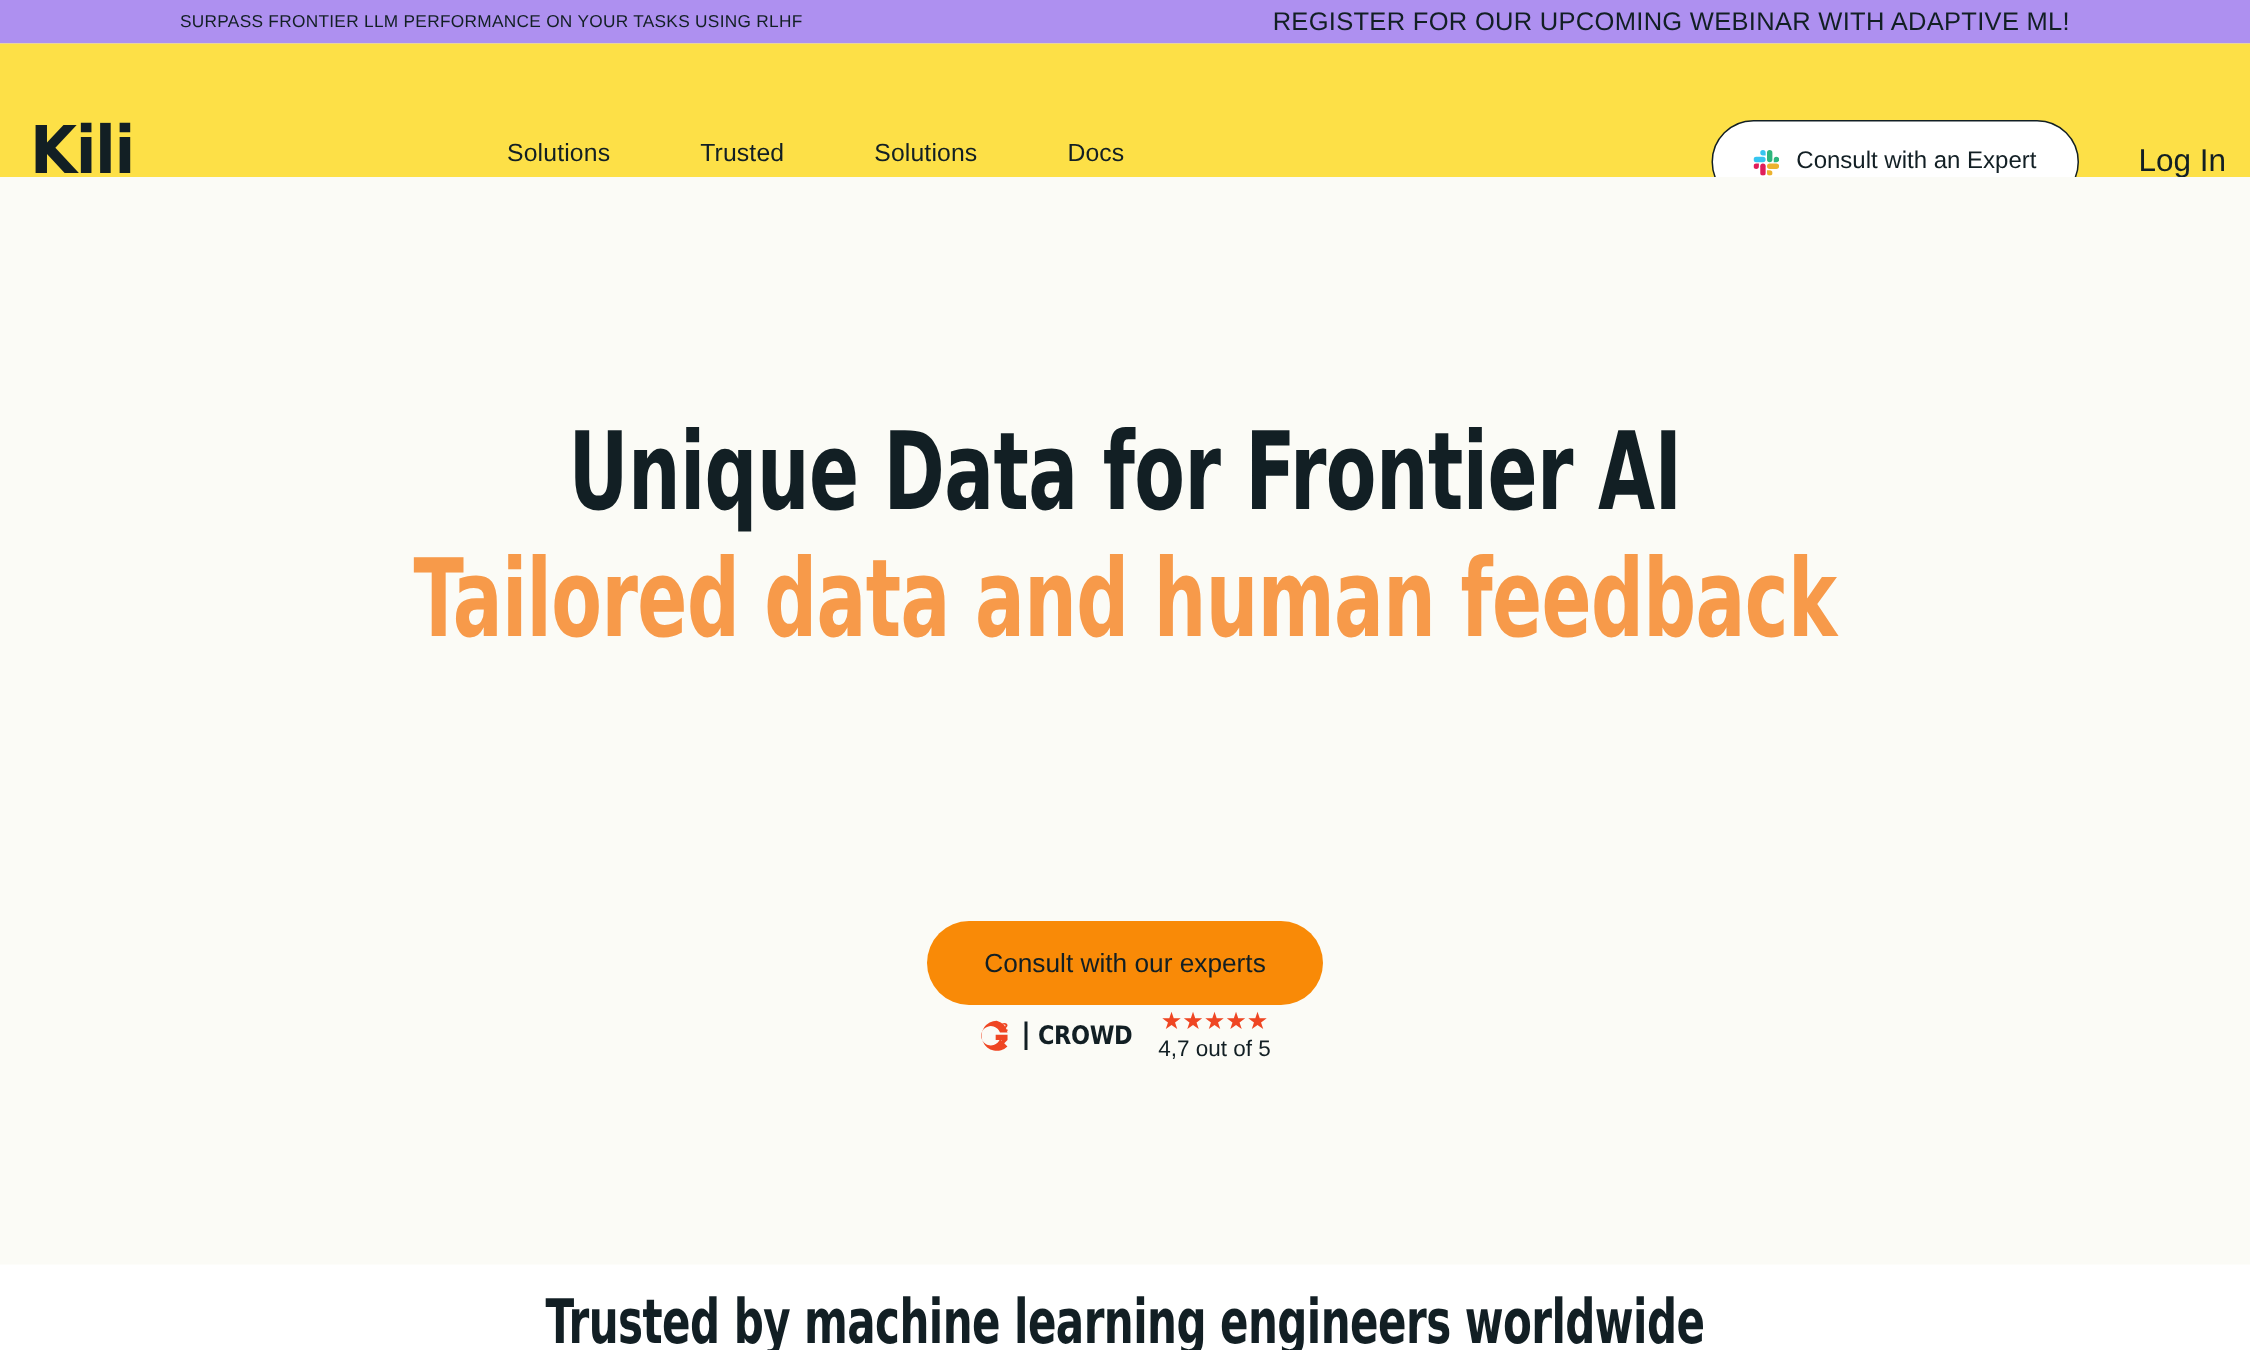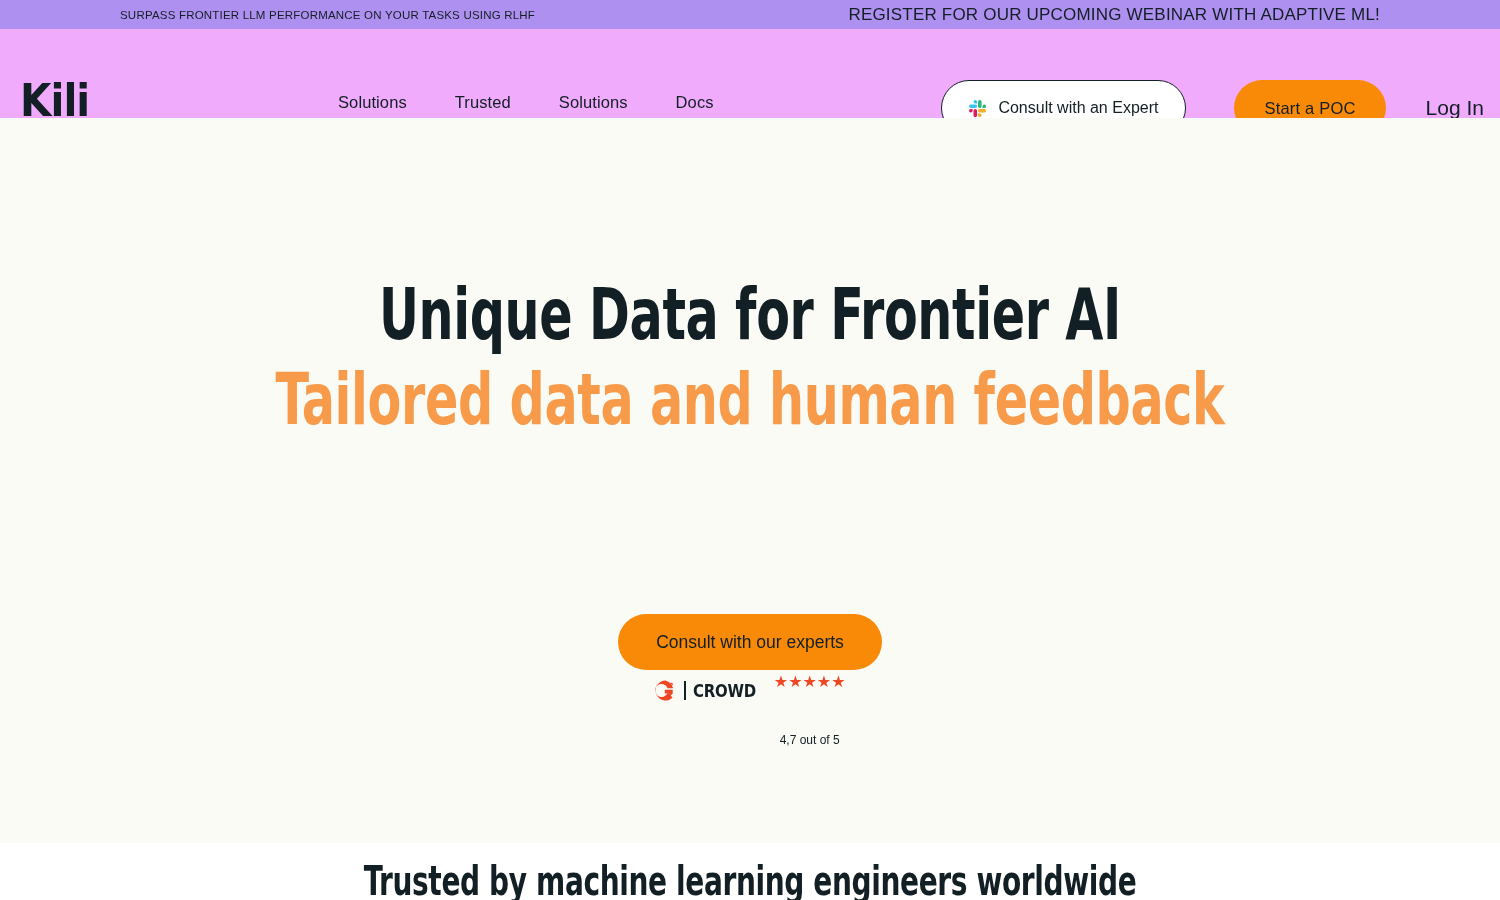--- a/index.html
+++ b/index.html
@@ -34,21 +34,21 @@
     font-size: 17px;
     letter-spacing: 0.2px;
     color: #121f24;
     white-space: nowrap;
   }
 
   
   .header {
     position: relative;
     height: 89px;
-    background: #f0abfc;
+    background: #fde047;
     display: flex;
     align-items: center;
   }
 
   .logo {
     position: absolute;
     left: 20px;
     top: 50px;
     font-size: 44px;
     line-height: 44px;
@@ -58,21 +58,21 @@
     font-family: "DejaVu Sans", sans-serif;
     transform: scaleX(0.92);
     transform-origin: left center;
   }
 
   .nav {
     position: absolute;
     left: 338px;
     top: 64px;
     display: flex;
-    gap: 48px;
+    gap: 60px;
   }
   .nav-item {
     font-size: 16.5px;
     color: #121f24;
     cursor: pointer;
     white-space: nowrap;
     letter-spacing: 0.1px;
   }
 
   .header-actions {
@@ -245,23 +245,22 @@
     gap: 1px;
   }
   .stars {
     display: flex;
     gap: 1px;
     color: #ef4623;
     font-size: 16px;
     line-height: 16px;
   }
   .rating-text {
-    font-size: 12px;
-    color: #121f24;
-    margin-top: 42px;
+    font-size: 15px;
+    color: #121f24;
   }
 
   
   .trusted {
     position: absolute;
     top: 735px;
     left: 0;
     right: 0;
     font-size: 41px;
     line-height: 56px;
@@ -304,21 +303,20 @@
           <path d="M45.2 32.3a12.9 12.9 0 0 1 0 25.8H12.9a12.9 12.9 0 0 1 0-25.8h32.3z" fill="#36c5f0"></path>
           <path d="M96.9 45.2a12.9 12.9 0 1 1 12.9 12.9H96.9V45.2z" fill="#2eb67d"></path>
           <path d="M90.4 45.2a12.9 12.9 0 0 1-25.8 0V12.9a12.9 12.9 0 0 1 25.8 0v32.3z" fill="#2eb67d"></path>
           <path d="M77.5 96.9a12.9 12.9 0 1 1-12.9 12.9V96.9h12.9z" fill="#ecb22e"></path>
           <path d="M77.5 90.4a12.9 12.9 0 0 1 0-25.8h32.3a12.9 12.9 0 0 1 0 25.8H77.5z" fill="#ecb22e"></path>
         </svg>
       </span>
       <span class="label">Consult with an Expert</span>
     </div>
 
-    <button class="btn-poc">Start a POC</button>
 
     <span class="login-link">Log In</span>
   </div>
 </div>
 
 <section class="hero">
 
   <h1 class="hero-title-1 condensed">Unique Data for Frontier AI</h1>
 
   <h1 class="hero-title-2 condensed">Tailored data and human feedback</h1>

